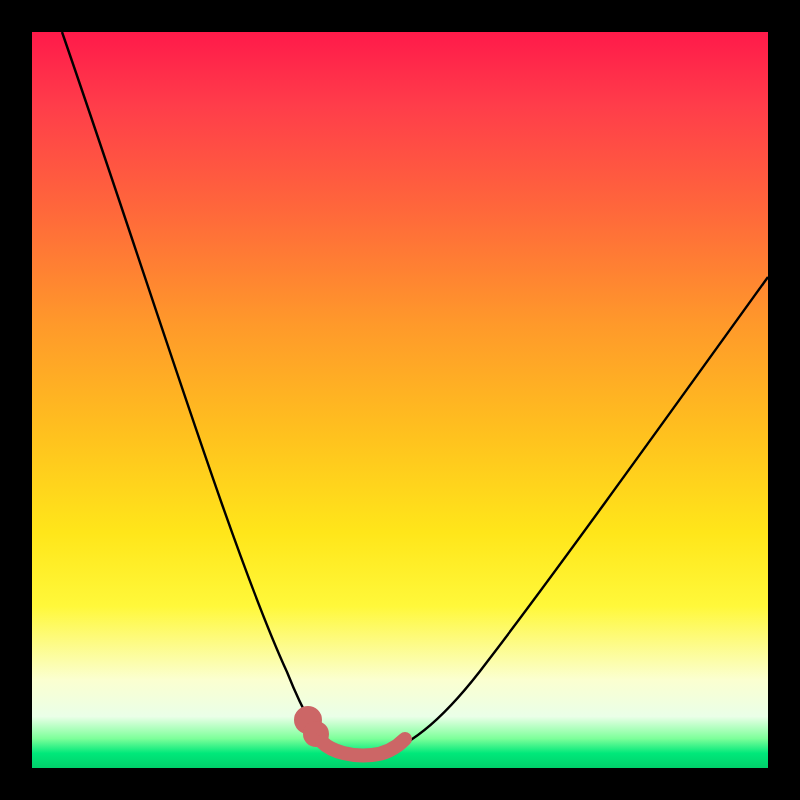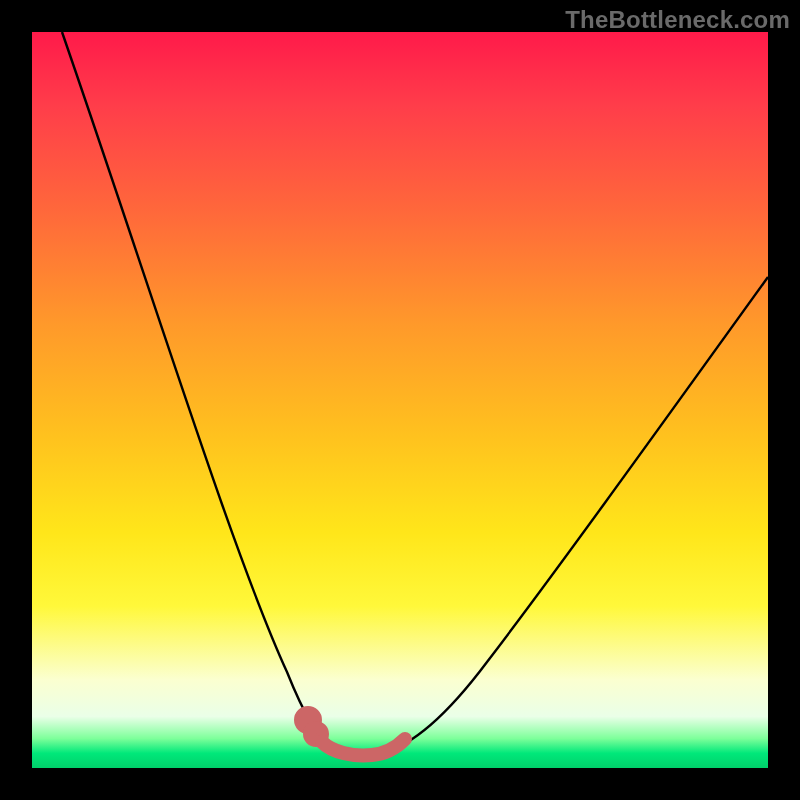--- a/index.html
+++ b/index.html
@@ -77,15 +77,14 @@
         <circle cx="276" cy="688" r="7"></circle>
         <circle cx="284" cy="702" r="6"></circle>
         <path d="M 290 710
                  C 300 720, 320 725, 340 723
                  C 352 722, 364 716, 373 707" fill="none"></path>
       </g>
     </svg>
 
   </div>
 
-  <div class="watermark">TheBottleneck.com</div>
 
 </div>
 
 </body></html>

